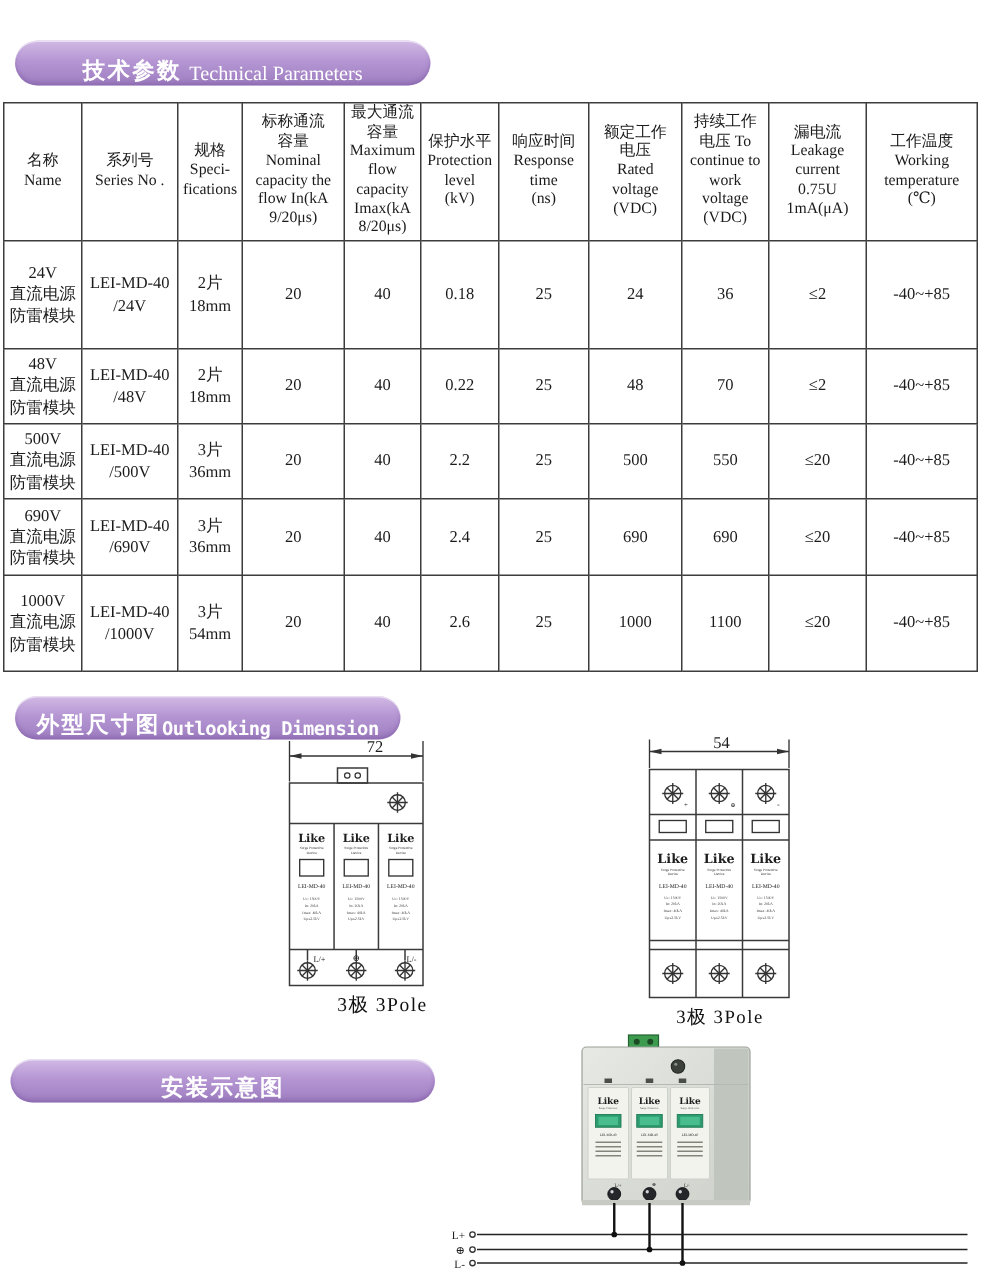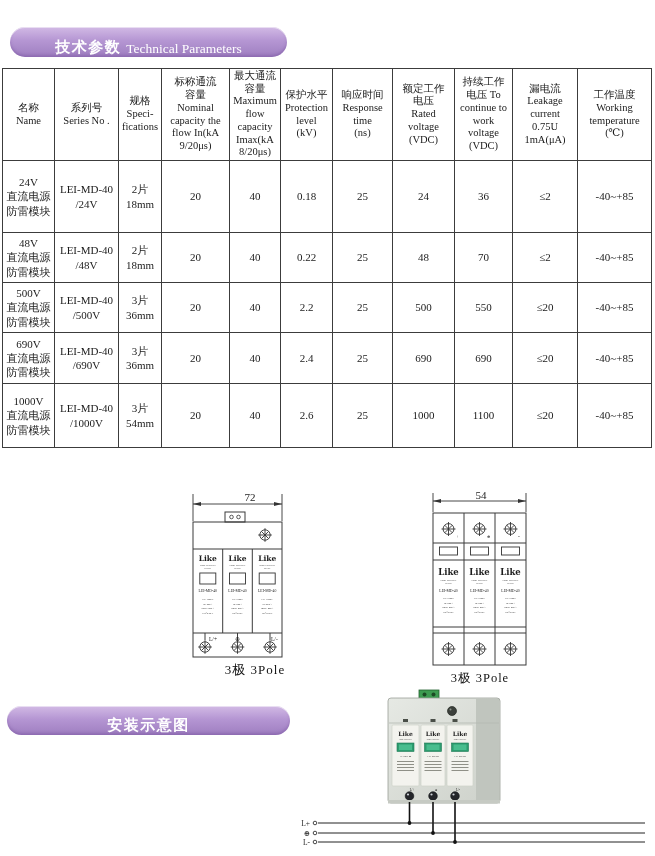--- a/index.html
+++ b/index.html
@@ -188,20 +188,24 @@
       <td>2.6</td>
       <td>25</td>
       <td>1000</td>
       <td>1100</td>
       <td>≤20</td>
       <td>-40~+85</td>
     </tr>
   </tbody>
     </table>
 
+  <div class="banner mono" style="left:10px;top:445px;width:257px;height:29px;">
+    <span class="zh">外型尺寸图</span>
+    <span class="en">Outlooking Dimension</span>
+  </div>
 
   <svg class="abs" style="left:175px;top:488px;" width="160" height="174" viewBox="0 0 160 174">
     <defs>
       <g id="scrA" fill="#fff" stroke="#333" stroke-width="0.9">
         <circle r="5.2"></circle>
         <line x1="0" y1="-6.8" x2="0" y2="6.8"></line>
           <line x1="-6.8" y1="0" x2="6.8" y2="0"></line>
         <line x1="-3.6" y1="-3.6" x2="3.6" y2="3.6"></line>
           <line x1="-3.6" y1="3.6" x2="3.6" y2="-3.6"></line>
       </g>

